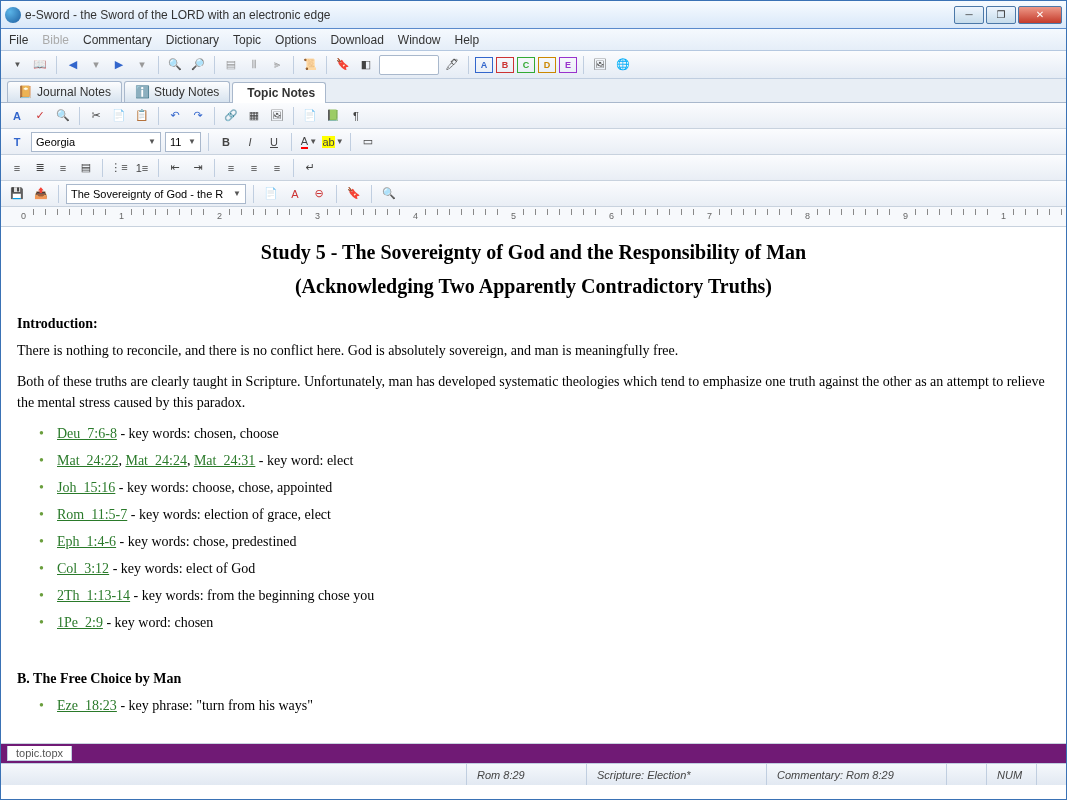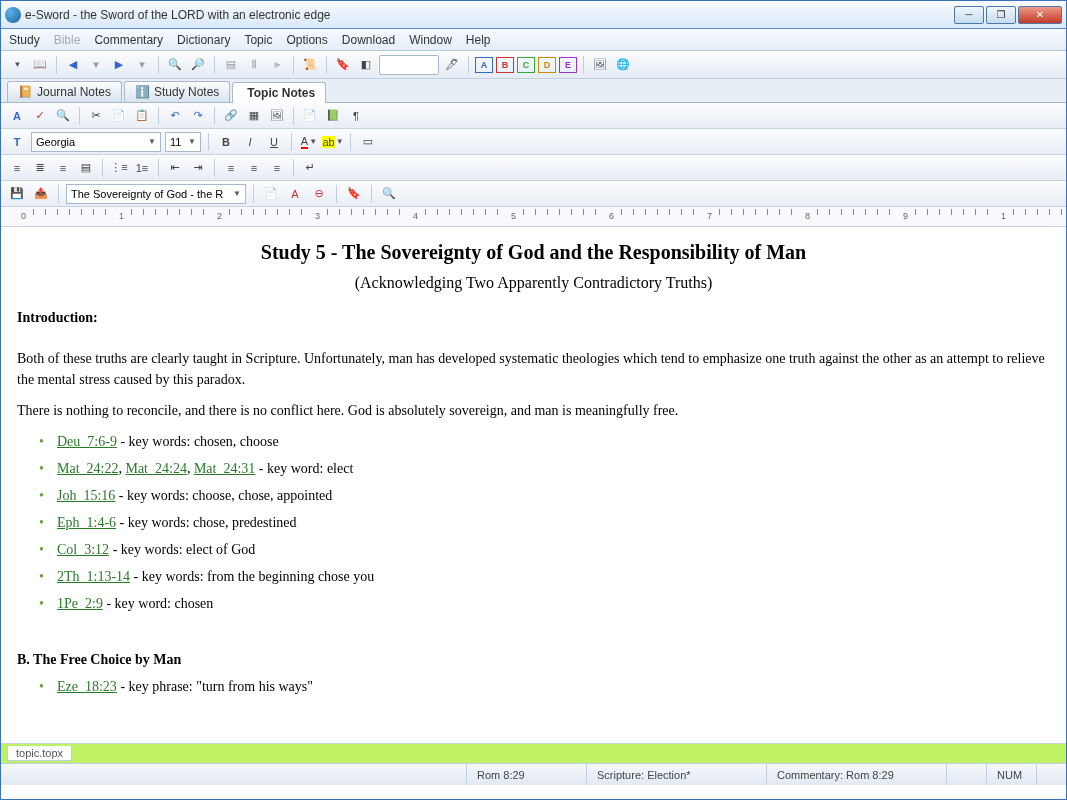--- a/index.html
+++ b/index.html
@@ -24,49 +24,49 @@
 .fontsel { height: 20px; border: 1px solid #a9b8cc; background: #fff; font-size: 11px; padding: 0 4px; width: 130px; display: flex; align-items: center; }
 .sizesel { width: 36px; }
 .alignrow { height: 26px; background: linear-gradient(#fbfcfe, #e9eef5); border-bottom: 1px solid #c8d2de; display: flex; align-items: center; padding: 0 6px; gap: 3px; }
 .toprow { height: 26px; background: linear-gradient(#fbfcfe, #e9eef5); border-bottom: 1px solid #c8d2de; display: flex; align-items: center; padding: 0 6px; gap: 4px; }
 .topicsel { height: 20px; border: 1px solid #a9b8cc; background: #fff; font-size: 11px; padding: 0 4px; width: 180px; display: flex; align-items: center; justify-content: space-between; }
 .ruler { height: 20px; background: #f7f9fc; border-bottom: 1px solid #c8d2de; position: relative; font-size: 9px; color: #666; }
 .ruler .tick { position: absolute; top: 2px; width: 1px; height: 6px; background: #888; }
 .ruler .num { position: absolute; top: 4px; }
 .content { height: 516px; overflow-y: scroll; padding: 10px 16px; font-family: Georgia, serif; font-size: 14px; color: #000; line-height: 1.5; }
 .content h1 { font-size: 20px; text-align: center; font-weight: bold; margin-bottom: 4px; }
-.content h2 { font-size: 16px; text-align: center; font-weight: normal; }
-.content .intro { font-weight: bold; margin-top: 12px; margin-bottom: 20px; }
+.content h2 { font-size: 20px; text-align: center; font-weight: bold; }
+.content .intro { font-weight: bold; margin-top: 12px; margin-bottom: 6px; }
 .content p { margin-bottom: 10px; }
 .content .sect { font-weight: bold; margin-top: 8px; margin-bottom: 6px; }
 .content ul { list-style: none; padding-left: 40px; }
 .content li { margin-bottom: 6px; position: relative; }
 .content li::before { content: "•"; color: #6a9e3d; position: absolute; left: -18px; font-size: 14px; }
 .ref { color: #2a7a2a; text-decoration: underline; }
-.tabbar2 { height: 20px; background: #bef264; border-top: 1px solid #c8d2de; display: flex; align-items: center; padding: 7px 6px; font-size: 11px; color: #555; }
+.tabbar2 { height: 20px; background: #701a75; border-top: 1px solid #c8d2de; display: flex; align-items: center; padding: 7px 6px; font-size: 11px; color: #555; }
 .statusbar { height: 22px; background: linear-gradient(#f5f8fc, #e2e9f2); border-top: 1px solid #c0cee0; display: flex; align-items: center; font-size: 11px; color: #444; }
-.statusbar .cell { border-left: 1px solid #c0cee0; padding: 0 10px; height: 100%; display: flex; align-items: center; }
+.statusbar .cell { border-left: 1px solid #c0cee0; padding: 0 10px; height: 100%; display: flex; align-items: center; font-style: italic; }
 .spacer { flex: 1; }
 .drop { font-size: 8px; color: #555; margin-left: 1px; }
 </style>
 </head>
 <body>
 
 <div class="titlebar">
   <div class="app-icon"></div>
   <div class="title">e-Sword - the Sword of the LORD with an electronic edge</div>
   <div class="winbtns">
     <div class="winbtn">─</div>
     <div class="winbtn">❐</div>
     <div class="winbtn close">✕</div>
   </div>
 </div>
 
 <div class="menubar" id="menubar">
-    <span>Study</span>
+    <span>File</span>
     <span class="disabled">Bible</span>
     <span>Commentary</span>
     <span>Dictionary</span>
     <span>Topic</span>
     <span>Options</span>
     <span>Download</span>
     <span>Window</span>
     <span>Help</span>
   </div>
 
@@ -291,26 +291,27 @@
     <span class="tick" style="left: 1024px;"></span>
     <span class="tick" style="left: 1036px;"></span>
     <span class="tick" style="left: 1048px;"></span>
     <span class="tick" style="left: 1060px;"></span>
   </div>
 
 <div class="content">
   <h1>Study 5 - The Sovereignty of God and the Responsibility of Man</h1>
   <h2>(Acknowledging Two Apparently Contradictory Truths)</h2>
   <div class="intro">Introduction:</div>
+  <p>There is nothing to reconcile, and there is no conflict here.  God is absolutely sovereign, and man is meaningfully free.</p>
   <p>Both of these truths are clearly taught in Scripture.  Unfortunately, man has developed systematic theologies which tend to emphasize one truth against the other as an attempt to relieve the mental stress caused by this paradox.</p>
-  <p>There is nothing to reconcile, and there is no conflict here.  God is absolutely sovereign, and man is meaningfully free.</p>
   <ul id="listA">
-      <li><span class="ref">Deu_7:6-9</span> - key words: chosen, choose</li>
+      <li><span class="ref">Deu_7:6-8</span> - key words: chosen, choose</li>
       <li><span class="ref">Mat_24:22</span>, <span class="ref">Mat_24:24</span>, <span class="ref">Mat_24:31</span> - key word: elect</li>
       <li><span class="ref">Joh_15:16</span> - key words: choose, chose, appointed</li>
+      <li><span class="ref">Rom_11:5-7</span> - key words: election of grace, elect</li>
       <li><span class="ref">Eph_1:4-6</span> - key words: chose, predestined</li>
       <li><span class="ref">Col_3:12</span> - key words: elect of God</li>
       <li><span class="ref">2Th_1:13-14</span> - key words: from the beginning chose you</li>
       <li><span class="ref">1Pe_2:9</span> - key word: chosen</li>
     </ul>
   <br>
   <div class="sect">B.  The Free Choice by Man</div>
   <ul id="listB">
       <li><span class="ref">Eze_18:23</span> - key phrase: "turn from his ways"</li>
     </ul>

